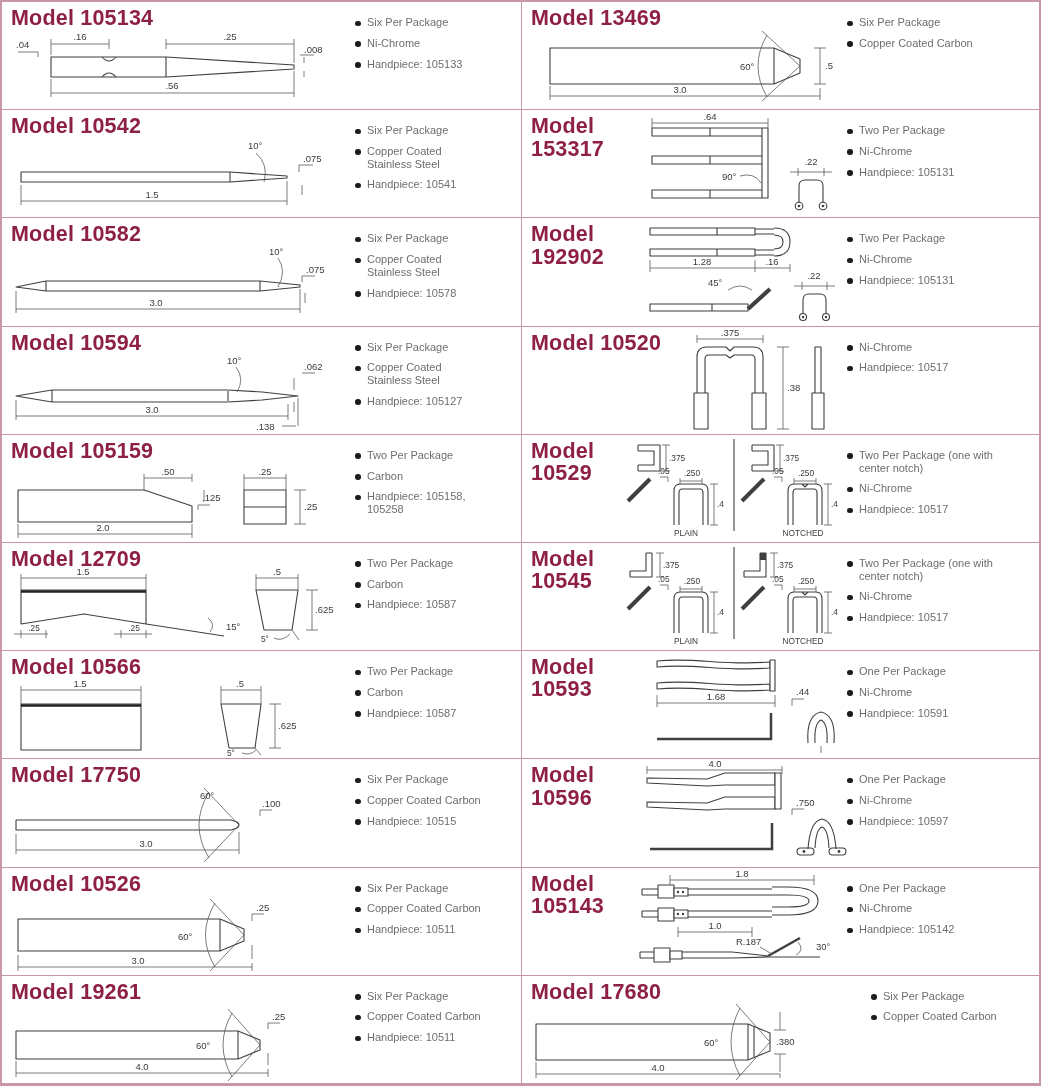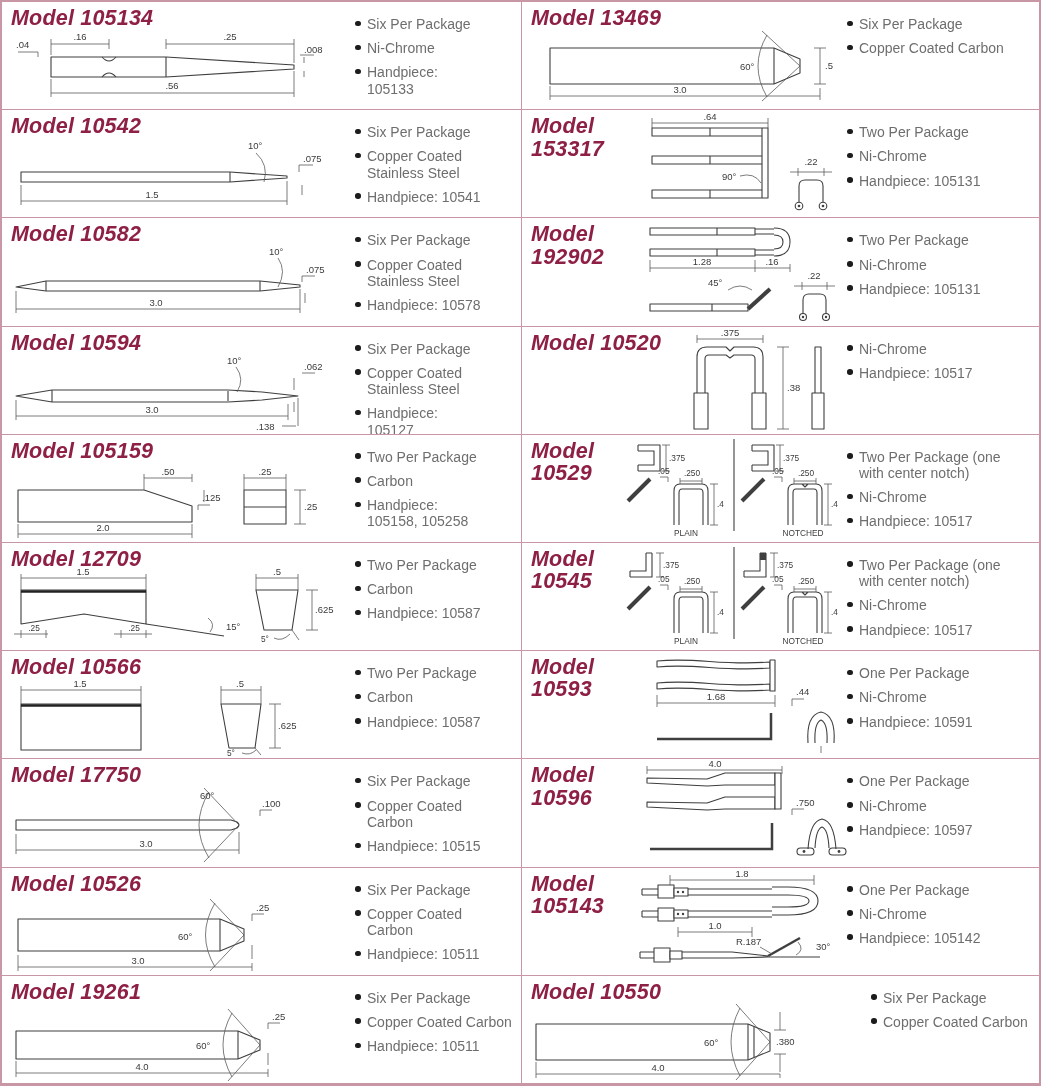--- a/index.html
+++ b/index.html
@@ -2,34 +2,34 @@
 <html style="--border: #c996a5; --title: #8e1f45; --text: #6e6e6e;"><head>
 <meta charset="utf-8">
 <style>
   * { margin:0; padding:0; box-sizing:border-box; }
   html,body { background:#fff; font-family:"Liberation Sans", sans-serif; }
   .page { position:relative; width:1041px; height:1086px; background:#fff;
           border:2px solid var(--border,#c996a5); overflow:hidden; }
   .grid { display:grid; grid-template-columns:519px 518px; grid-template-rows:repeat(10,108.2px); }
   .cell { position:relative; border-bottom:1.6px solid var(--border,#c996a5); overflow:hidden; }
   .cell.rcol { border-left:1.6px solid var(--border,#c996a5); }
-  .title { position:absolute; left:9px; top:5px; font-style:italic; font-weight:bold;
+  .title { position:absolute; left:9px; top:5px; font-weight:bold;
            font-size:21.5px; line-height:1.04; color:var(--title,#8e1f45); letter-spacing:.2px; }
   .title.side { width:96px; }
   .draw { position:absolute; left:4px; top:25px; }
   .draw.below-r { left:6px; top:24px; }
   .draw.side-r { left:100px; top:2px; }
   .draw.mid-r { left:165px; top:0; }
   .specs { position:absolute; top:14px; list-style:none; }
   .specs.lcol-b { left:352px; width:132px; }
   .specs.lcol-b.wide { width:172px; }
   .specs.rcol-b { left:324px; width:166px; }
   .specs.rcol-b.far { left:348px; width:172px; }
   .specs li { position:relative; padding-left:13px; margin-bottom:8px; color:var(--text,#6e6e6e);
-              font-size:14px; line-height:1.16; }
+              font-size:11px; line-height:1.16; }
   .dot { position:absolute; left:1px; top:4.5px; width:5.5px; height:5.5px; border-radius:50%;
          background:#1c1c1c; }
   svg text { font-family:"Liberation Sans",sans-serif; font-size:9.5px; fill:#3b3b3b; }
   svg text.sm { font-size:8.3px; }
   svg text.mid { text-anchor:middle; }
   .ol { fill:#fff; stroke:#3f3f3f; stroke-width:1.1; stroke-linejoin:round; }
   .ln { fill:none; stroke:#3f3f3f; stroke-width:1.1; stroke-linejoin:round; }
   .thk { fill:none; stroke:#3f3f3f; stroke-width:4; }
   .th2 { fill:none; stroke:#3f3f3f; stroke-width:2.5; }
   .dim { fill:none; stroke:#5a5a5a; stroke-width:.8; }
@@ -446,21 +446,21 @@
       <text class="mid" x="136" y="69">4.0</text>
     </svg>
     <ul class="specs lcol-b wide">
       <li><span class="dot"></span><span>Six Per Package</span></li>
       <li><span class="dot"></span><span>Copper Coated Carbon</span></li>
       <li><span class="dot"></span><span>Handpiece: 10511</span></li>
     </ul>
   </section>
 
   <section class="cell rcol">
-    <h2 class="title">Model 10550</h2>
+    <h2 class="title">Model 17680</h2>
     <svg class="draw below-r" width="330" height="84" viewBox="0 0 330 84">
       <path class="ol" d="M8,24 H220 L242,33 V51 L220,60 H8 Z"></path>
       <path class="ln" d="M220,24 V60 M226,27 V57"></path>
       <path class="dim" d="M242,42 L208,4 M242,42 L208,80 M212,8 Q194,42 212,76 M252,12 V30 M252,54 V72 M246,30 h12 M246,54 h12 M8,74 H252 M8,62 V78 M252,74 V78"></path>
       <text x="176" y="46">60°</text>
       <text x="248" y="45">.380</text>
       <text class="mid" x="130" y="71">4.0</text>
     </svg>
     <ul class="specs rcol-b far">
       <li><span class="dot"></span><span>Six Per Package</span></li>

